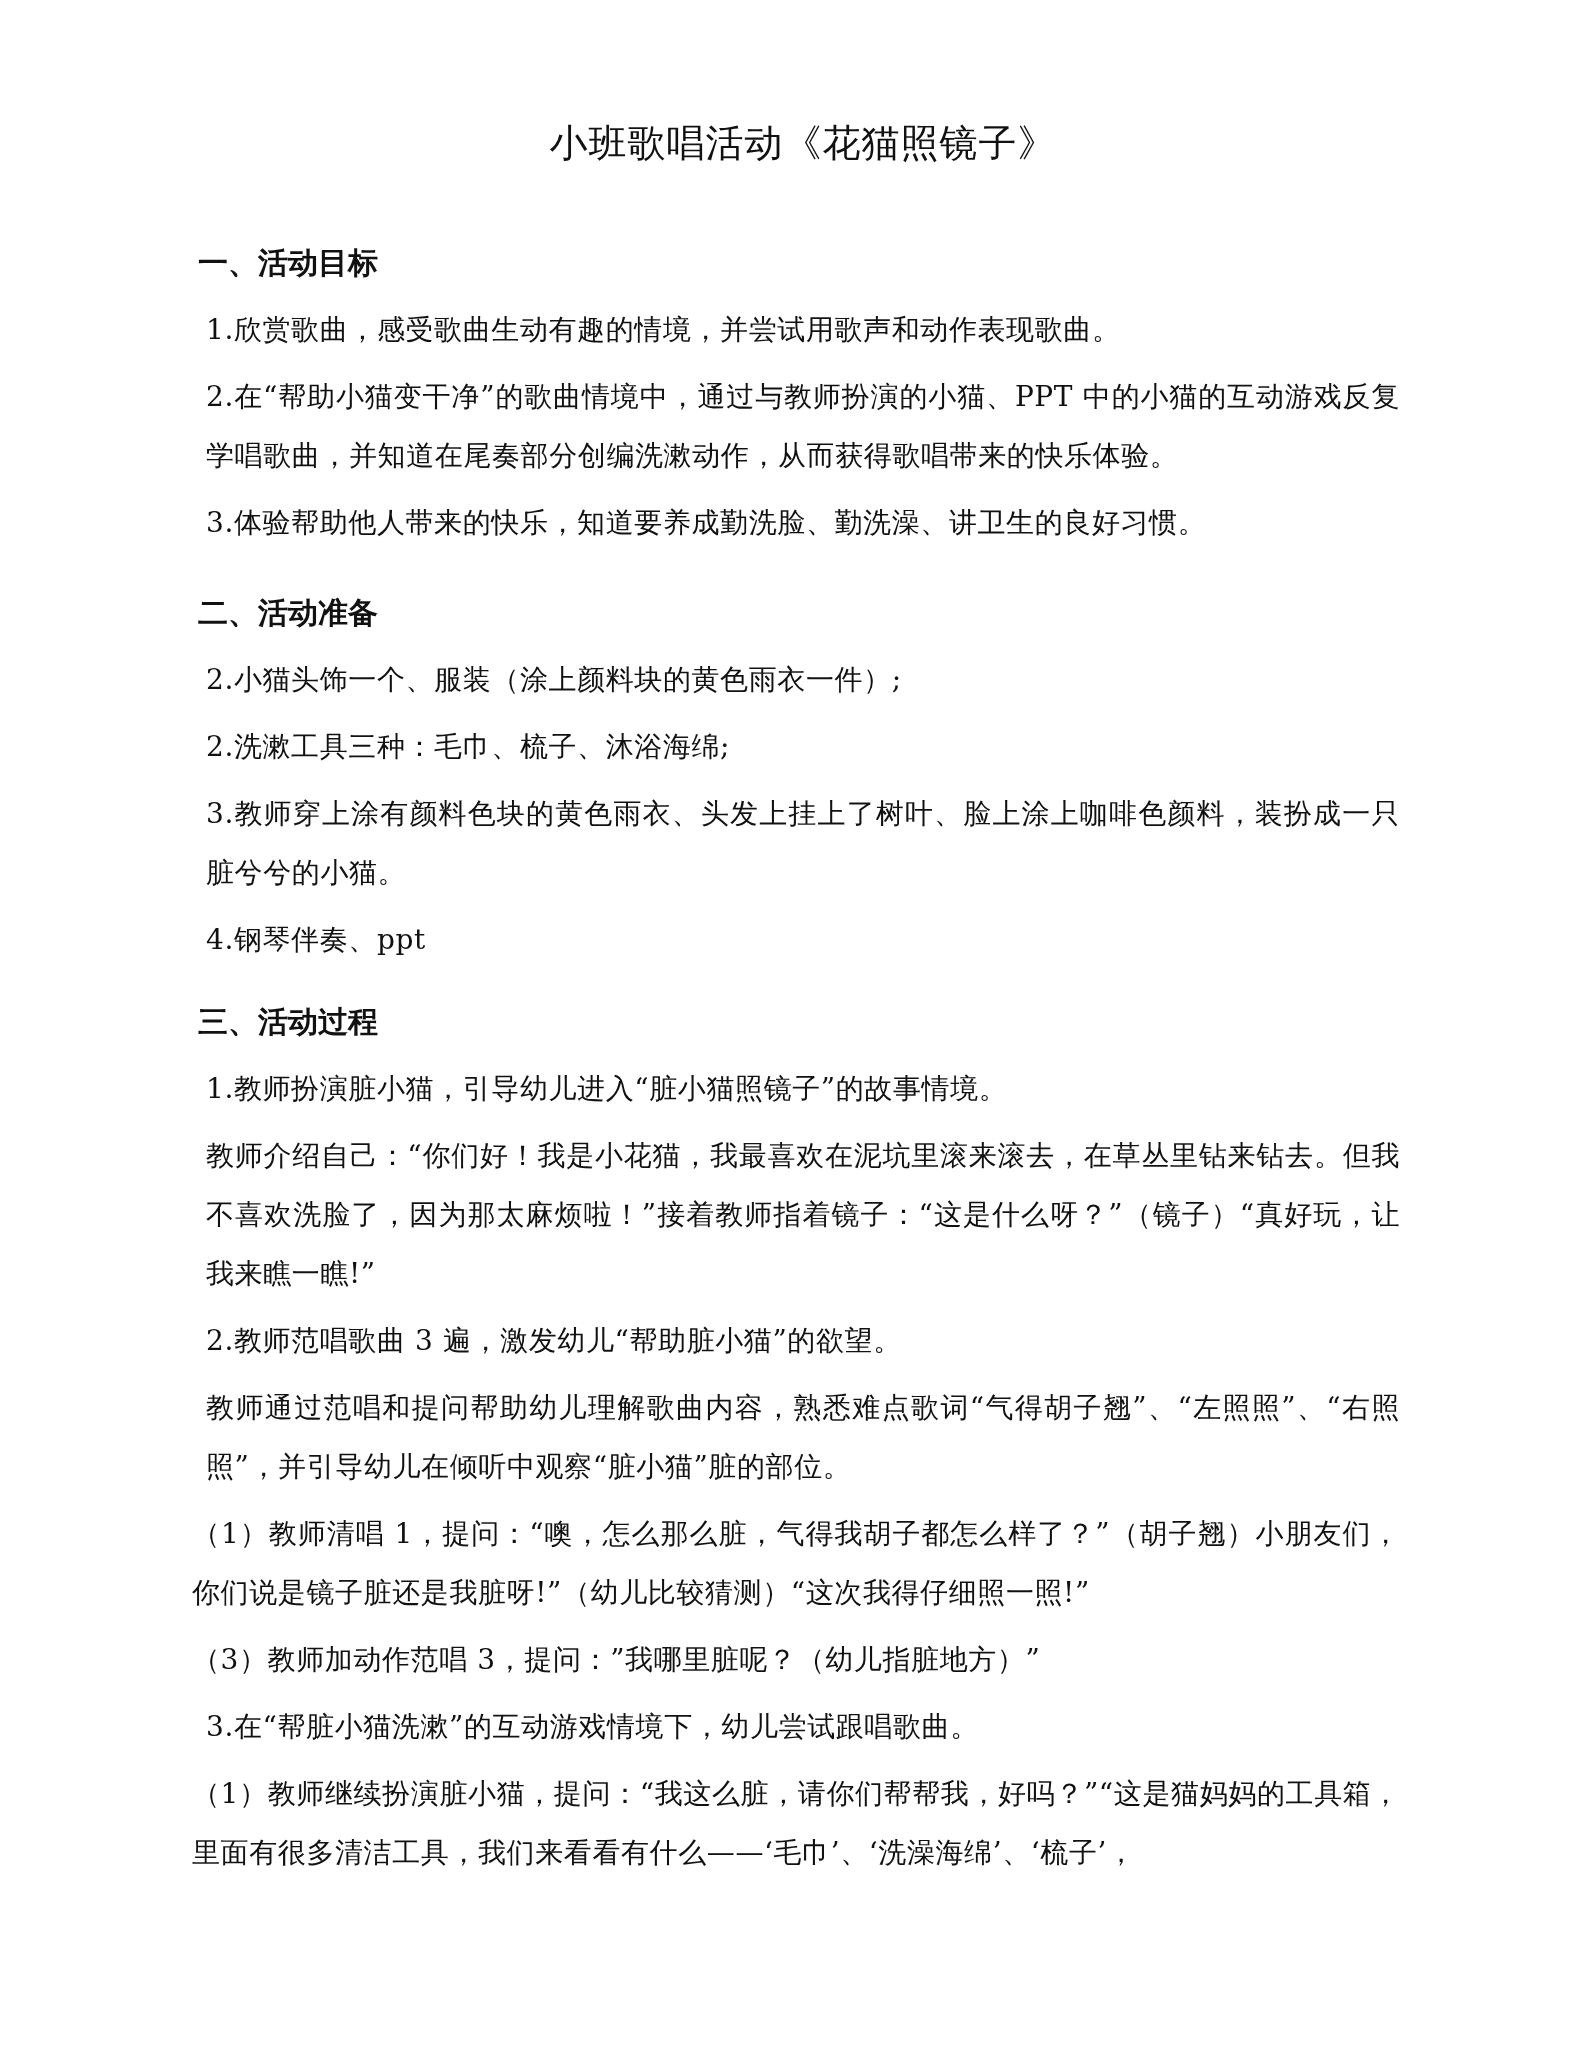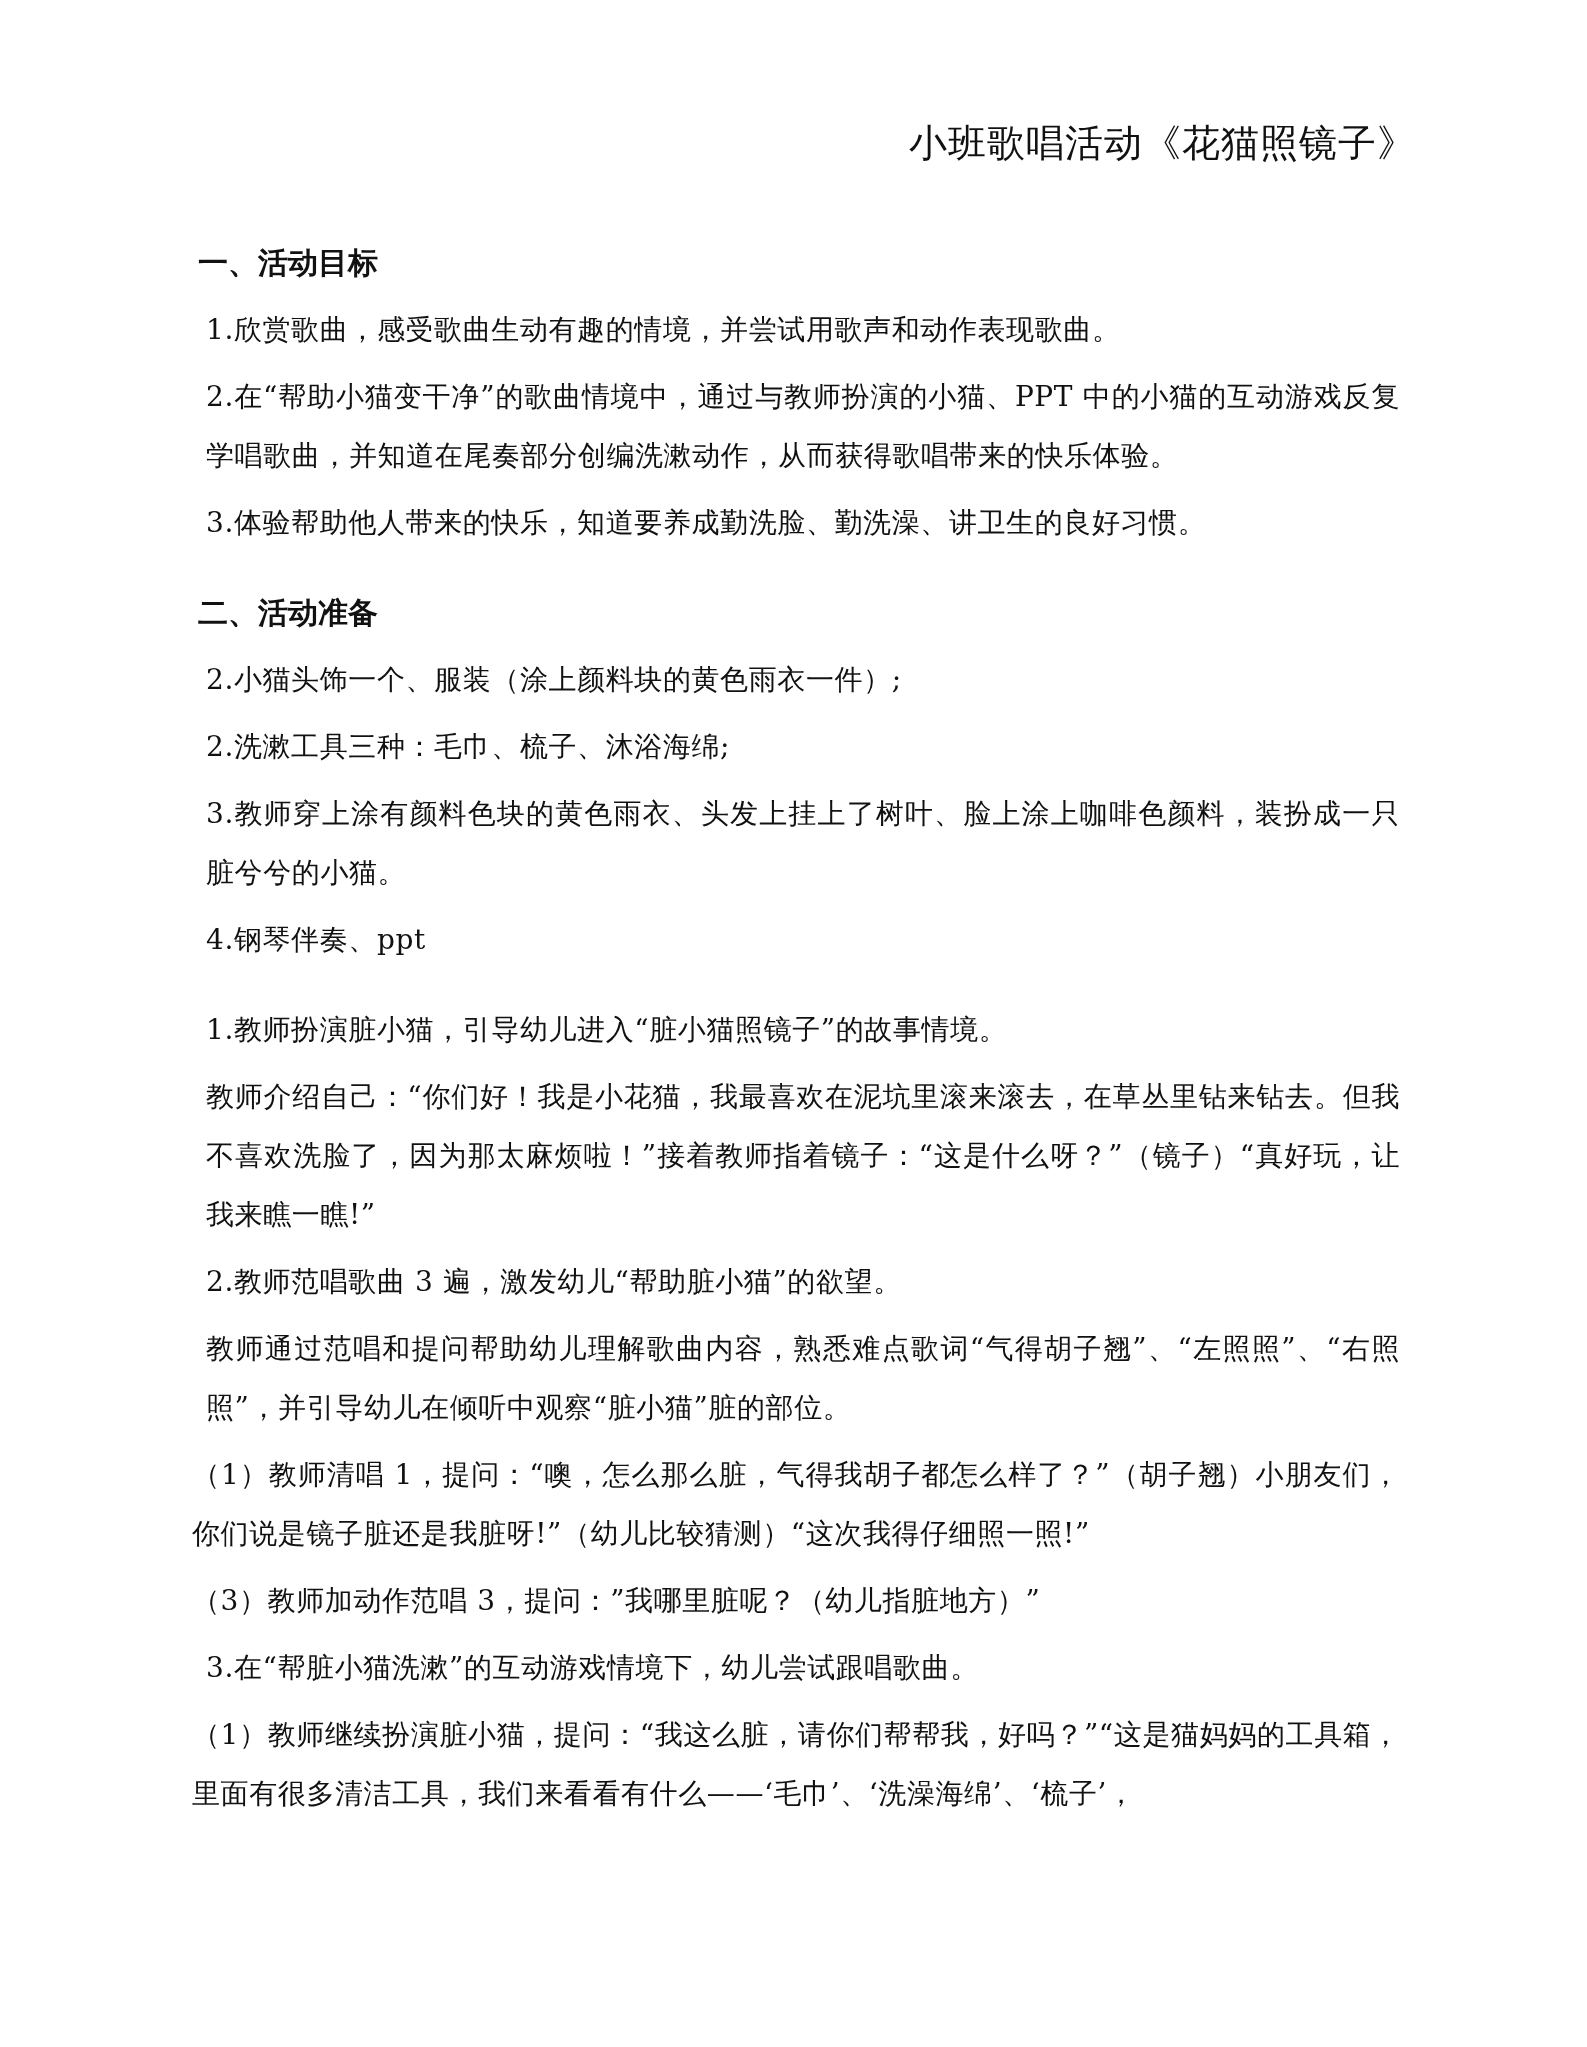--- a/index.html
+++ b/index.html
@@ -17,23 +17,23 @@
   }
   .page {
     position: absolute;
     left: 190px;
     top: 0;
     width: 1210px;
   }
   .doc-title {
     position: absolute;
     top: 118px;
-    left: 16px;
+    left: 8px;
     width: 1210px;
-    text-align: right;
+    text-align: center;
     font-size: 38px;
     line-height: 50px;
     letter-spacing: 1px;
     font-weight: normal;
     margin: 0;
   }
   .section {
     position: absolute;
     left: 8px;
     width: 1210px;
@@ -74,20 +74,21 @@
 
   <div class="section" style="top:583px;">
     <h2 class="section-heading">二、活动准备</h2>
     <p class="para">2.小猫头饰一个、服装（涂上颜料块的黄色雨衣一件）;</p>
     <p class="para">2.洗漱工具三种：毛巾、梳子、沐浴海绵;</p>
     <p class="para">3.教师穿上涂有颜料色块的黄色雨衣、头发上挂上了树叶、脸上涂上咖啡色颜料，装扮成一只脏兮兮的小猫。</p>
     <p class="para">4.钢琴伴奏、ppt</p>
   </div>
 
   <div class="section" style="top:992px;">
+    <h2 class="section-heading">三、活动过程</h2>
     <p class="para">1.教师扮演脏小猫，引导幼儿进入“脏小猫照镜子”的故事情境。</p>
     <p class="para">教师介绍自己：“你们好！我是小花猫，我最喜欢在泥坑里滚来滚去，在草丛里钻来钻去。但我不喜欢洗脸了，因为那太麻烦啦！”接着教师指着镜子：“这是什么呀？”（镜子）“真好玩，让我来瞧一瞧!”</p>
     <p class="para">2.教师范唱歌曲 3 遍，激发幼儿“帮助脏小猫”的欲望。</p>
     <p class="para">教师通过范唱和提问帮助幼儿理解歌曲内容，熟悉难点歌词“气得胡子翘”、“左照照”、“右照照”，并引导幼儿在倾听中观察“脏小猫”脏的部位。</p>
     <p class="para indent-neg">（1）教师清唱 1，提问：“噢，怎么那么脏，气得我胡子都怎么样了？”（胡子翘）小朋友们，你们说是镜子脏还是我脏呀!”（幼儿比较猜测）“这次我得仔细照一照!”</p>
     <p class="para indent-neg">（3）教师加动作范唱 3，提问：”我哪里脏呢？（幼儿指脏地方）”</p>
     <p class="para">3.在“帮脏小猫洗漱”的互动游戏情境下，幼儿尝试跟唱歌曲。</p>
     <p class="para indent-neg">（1）教师继续扮演脏小猫，提问：“我这么脏，请你们帮帮我，好吗？”“这是猫妈妈的工具箱，里面有很多清洁工具，我们来看看有什么——‘毛巾’、‘洗澡海绵’、‘梳子’，</p>
   </div>
 

